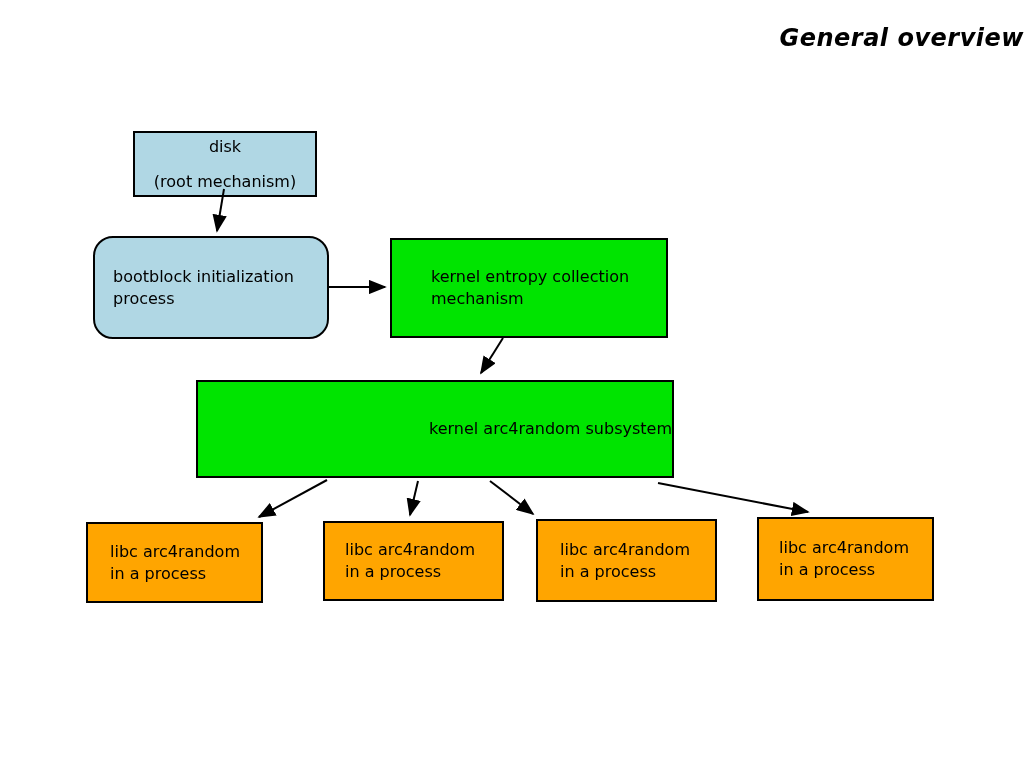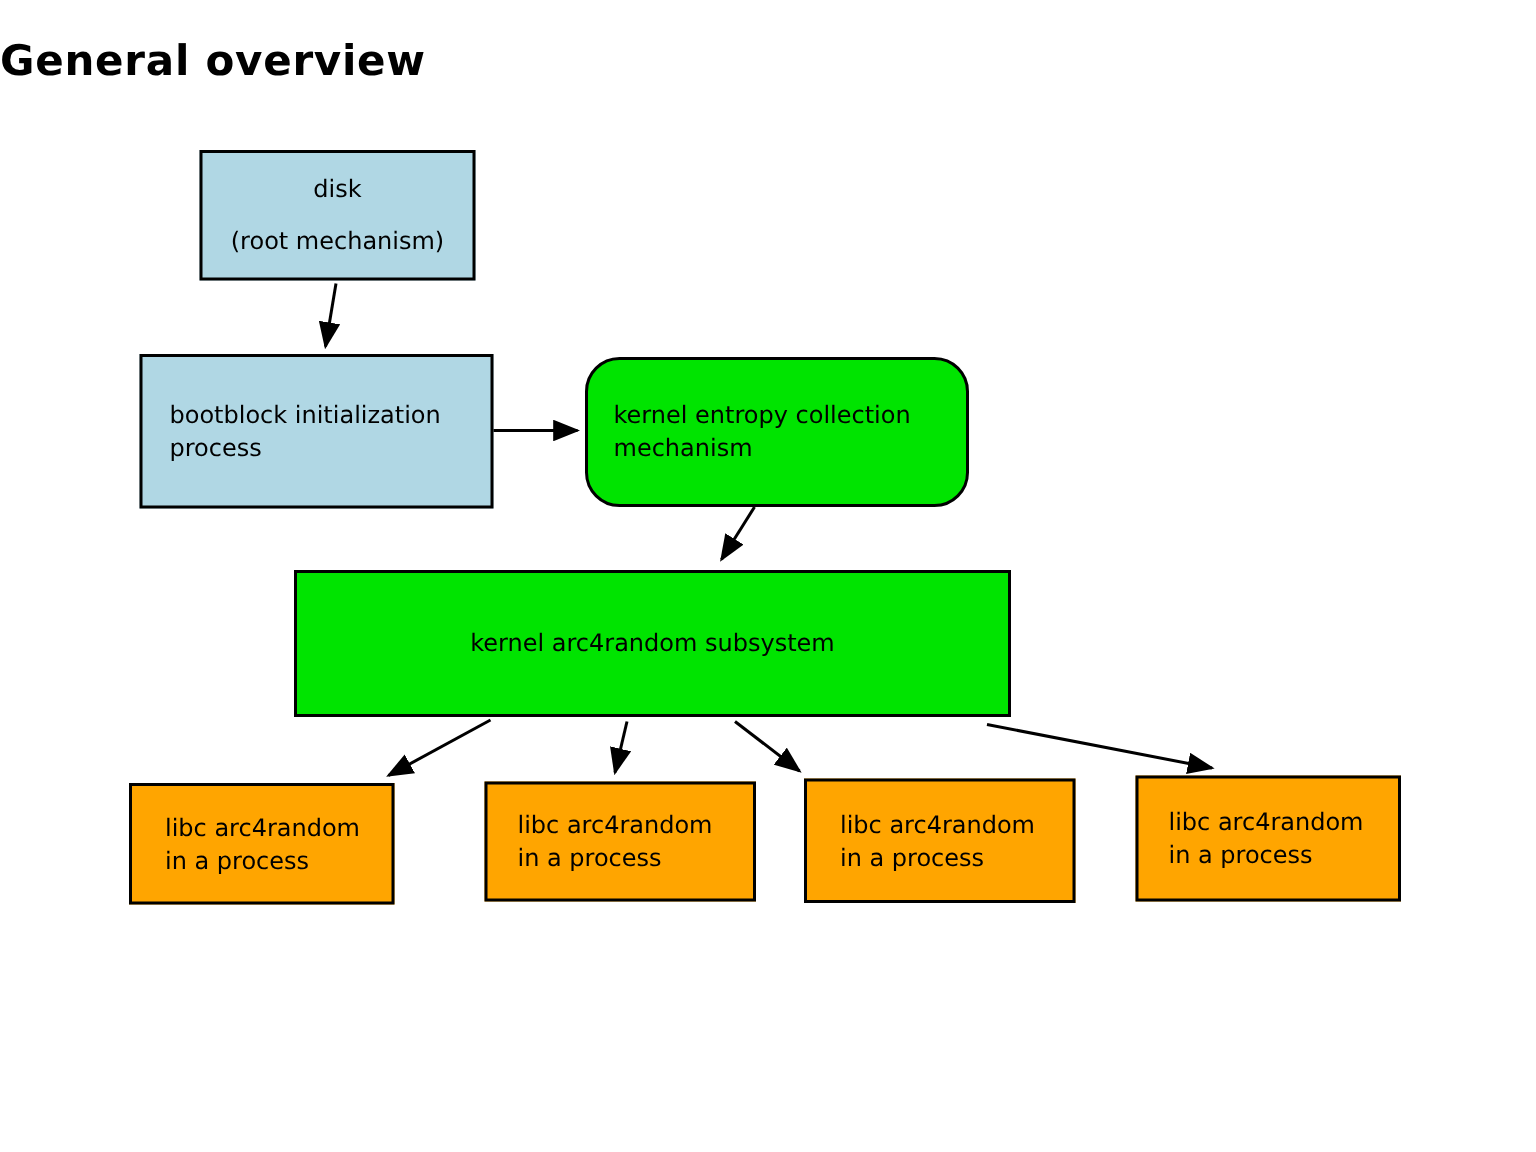--- a/index.html
+++ b/index.html
@@ -13,48 +13,49 @@
     height: 768px;
     background: #ffffff;
     font-family: "DejaVu Sans", sans-serif;
     overflow: hidden;
   }
   .slide-title {
     position: absolute;
     top: 24px;
     left: 0;
     width: 100%;
-    text-align: left;
-    font-size: 28px;
+    text-align: right;
+    font-size: 24px;
     font-weight: bold;
     letter-spacing: 0.5px;
     color: #000000;
+    font-style: italic;
   }
   .node {
     position: absolute;
     box-sizing: border-box;
     border: 2px solid #000000;
     display: flex;
     flex-direction: column;
     justify-content: center;
     font-size: 16px;
     line-height: 22px;
     color: #000000;
   }
   .node.centered {
     align-items: center;
     text-align: center;
   }
   .node-line { white-space: nowrap; }
 
   
-  #node-disk      { left: 133px; top: 100px; width: 184px; height: 87px; gap: 13px; }
-  #node-bootblock { left:  93px; top: 236px; width: 236px; height: 103px; padding-left: 18px; }
-  #node-entropy   { left: 390px; top: 238px; width: 256px; height: 100px; padding-left: 17px; border-radius: 23px; }
-  #node-arc4      { left: 196px; top: 380px; width: 478px; height: 98px; }
+  #node-disk      { left: 133px; top: 131px; width: 184px; height: 66px; gap: 13px; }
+  #node-bootblock { left:  93px; top: 236px; width: 236px; height: 103px; padding-left: 18px; border-radius: 20px; }
+  #node-entropy   { left: 390px; top: 238px; width: 278px; height: 100px; padding-left: 39px; }
+  #node-arc4      { left: 196px; top: 380px; width: 478px; height: 98px; align-items: flex-end; }
   #node-libc1     { left:  86px; top: 522px; width: 177px; height: 81px; padding-left: 22px; }
   #node-libc2     { left: 323px; top: 521px; width: 181px; height: 80px; padding-left: 20px; }
   #node-libc3     { left: 536px; top: 519px; width: 181px; height: 83px; padding-left: 22px; }
   #node-libc4     { left: 757px; top: 517px; width: 177px; height: 84px; padding-left: 20px; }
 
   .arrow-layer {
     position: absolute;
     left: 0;
     top: 0;
     width: 1024px;

